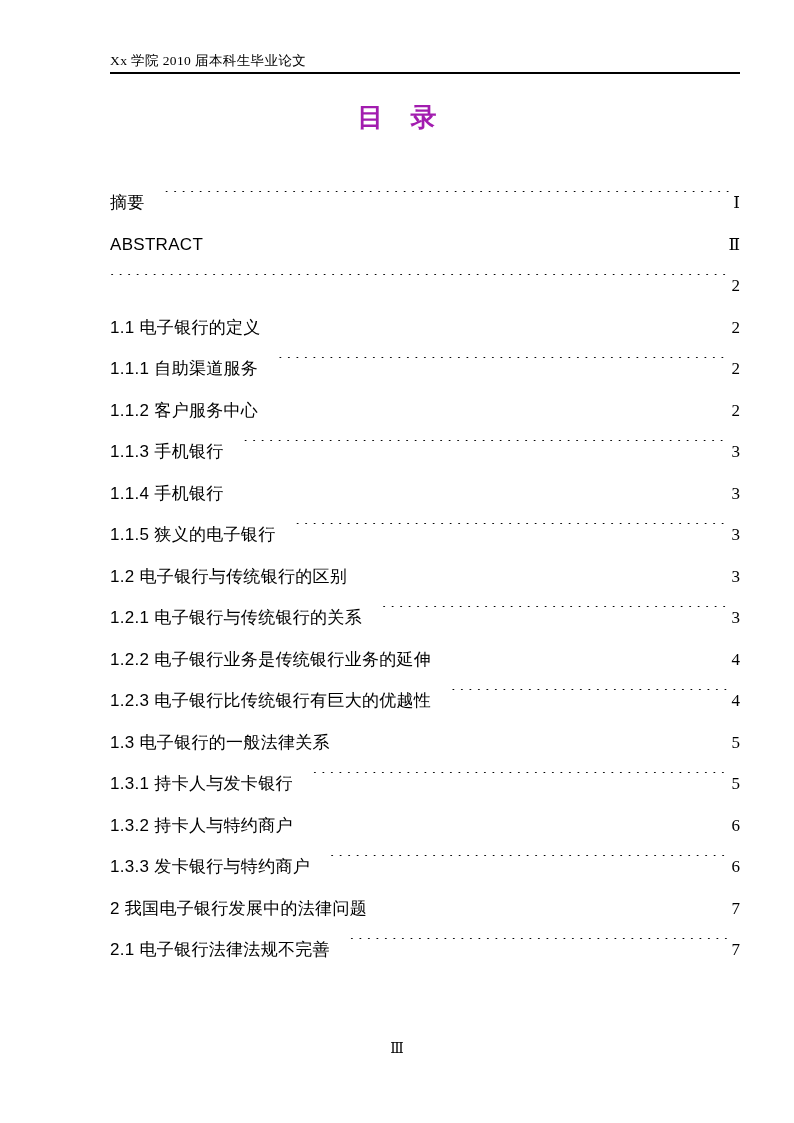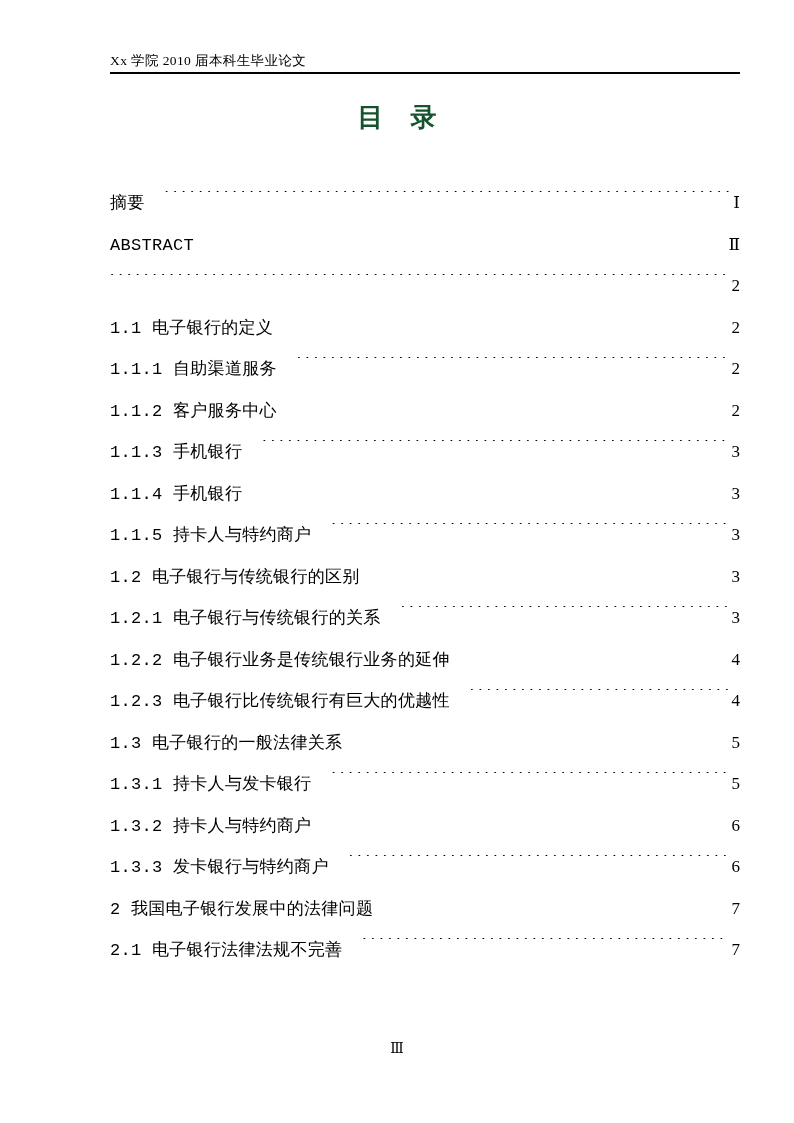--- a/index.html
+++ b/index.html
@@ -49,21 +49,21 @@
     left: 0;
     top: 100px;
     width: 794px;
     text-align: center;
     font-family: "Liberation Sans", "DejaVu Sans", sans-serif;
     font-weight: bold;
     font-size: 26px;
     line-height: 34px;
     letter-spacing: 10px;
     text-indent: 10px;
-    color: #14532d;
+    color: #a21caf;
   }
 
   
   .toc {
     position: absolute;
     left: 110px;
     top: 182px;
     width: 630px;
   }
   .toc-entry {
@@ -71,21 +71,21 @@
     align-items: baseline;
     height: 41.5px;
     font-size: 17px;
     line-height: 41.5px;
     color: #000000;
     white-space: nowrap;
   }
   .toc-entry .label {
     flex: 0 0 auto;
     padding-right: 20px;
-    font-family: Liberation Mono, monospace;
+    font-family: Liberation Sans, sans-serif;
     letter-spacing: 0.3px;
   }
   .toc-entry .leader {
     flex: 1 1 auto;
     overflow: hidden;
     height: 1em;
     position: relative;
     min-width: 10px;
   }
   .toc-entry .leader::before {
@@ -168,21 +168,21 @@
         <span class="label">1.1.3  手机银行</span>
         <span class="leader"></span>
         <span class="pageno">3</span>
       </div>
       <div class="toc-entry">
         <span class="label">1.1.4  手机银行</span>
         <span class="leader"></span>
         <span class="pageno">3</span>
       </div>
       <div class="toc-entry">
-        <span class="label">1.1.5  持卡人与特约商户</span>
+        <span class="label">1.1.5  狭义的电子银行</span>
         <span class="leader"></span>
         <span class="pageno">3</span>
       </div>
       <div class="toc-entry">
         <span class="label">1.2  电子银行与传统银行的区别</span>
         <span class="leader"></span>
         <span class="pageno">3</span>
       </div>
       <div class="toc-entry">
         <span class="label">1.2.1 电子银行与传统银行的关系</span>

